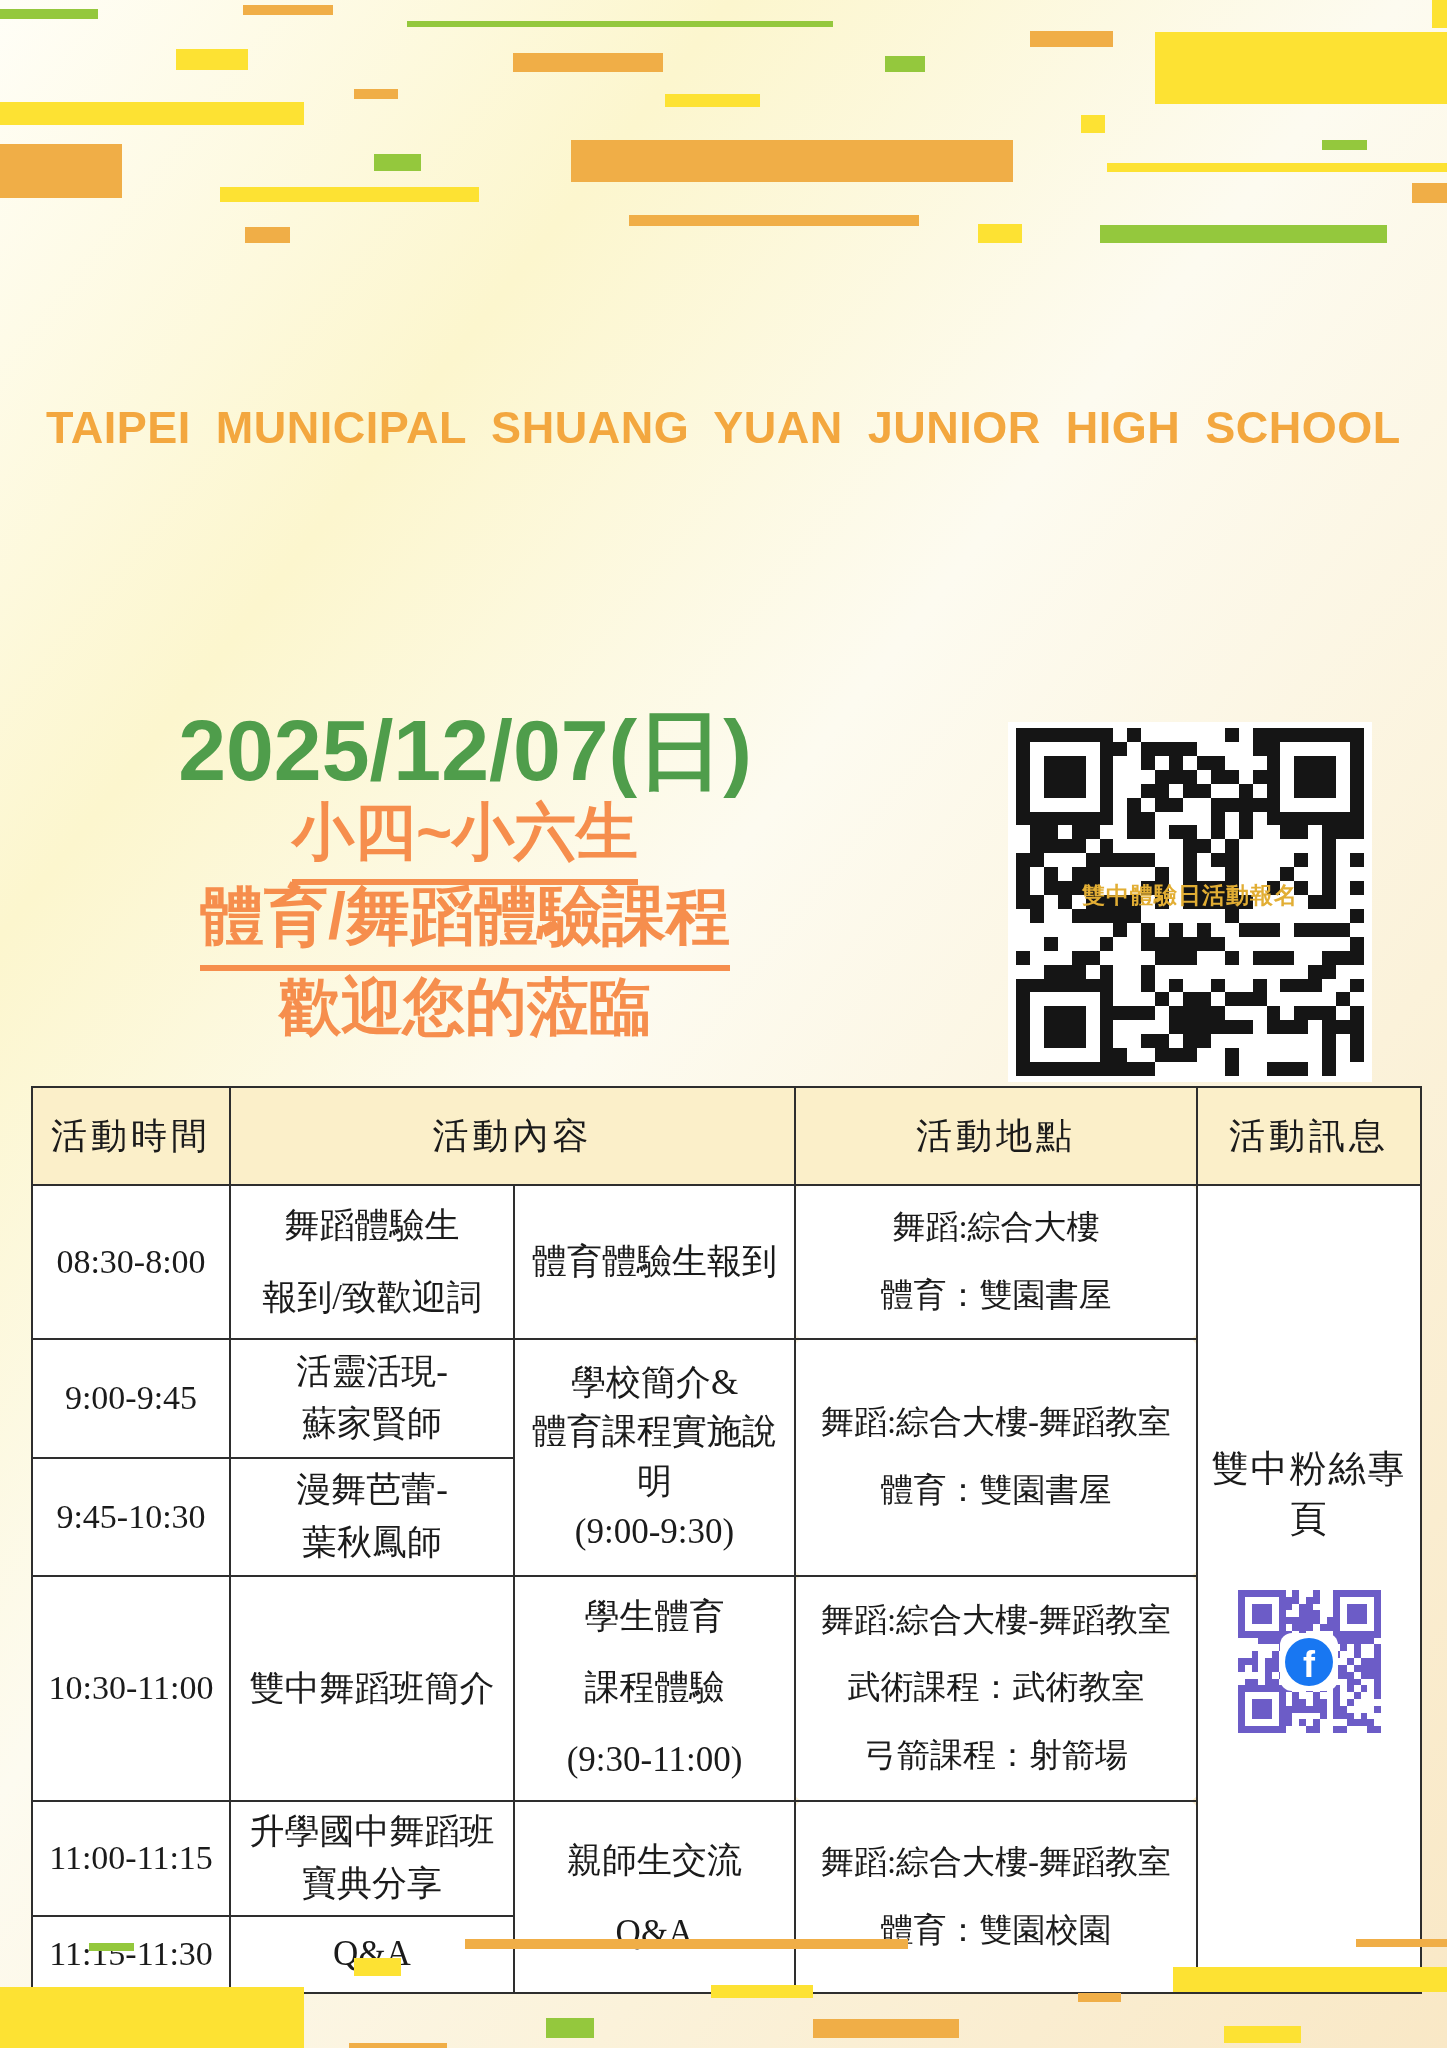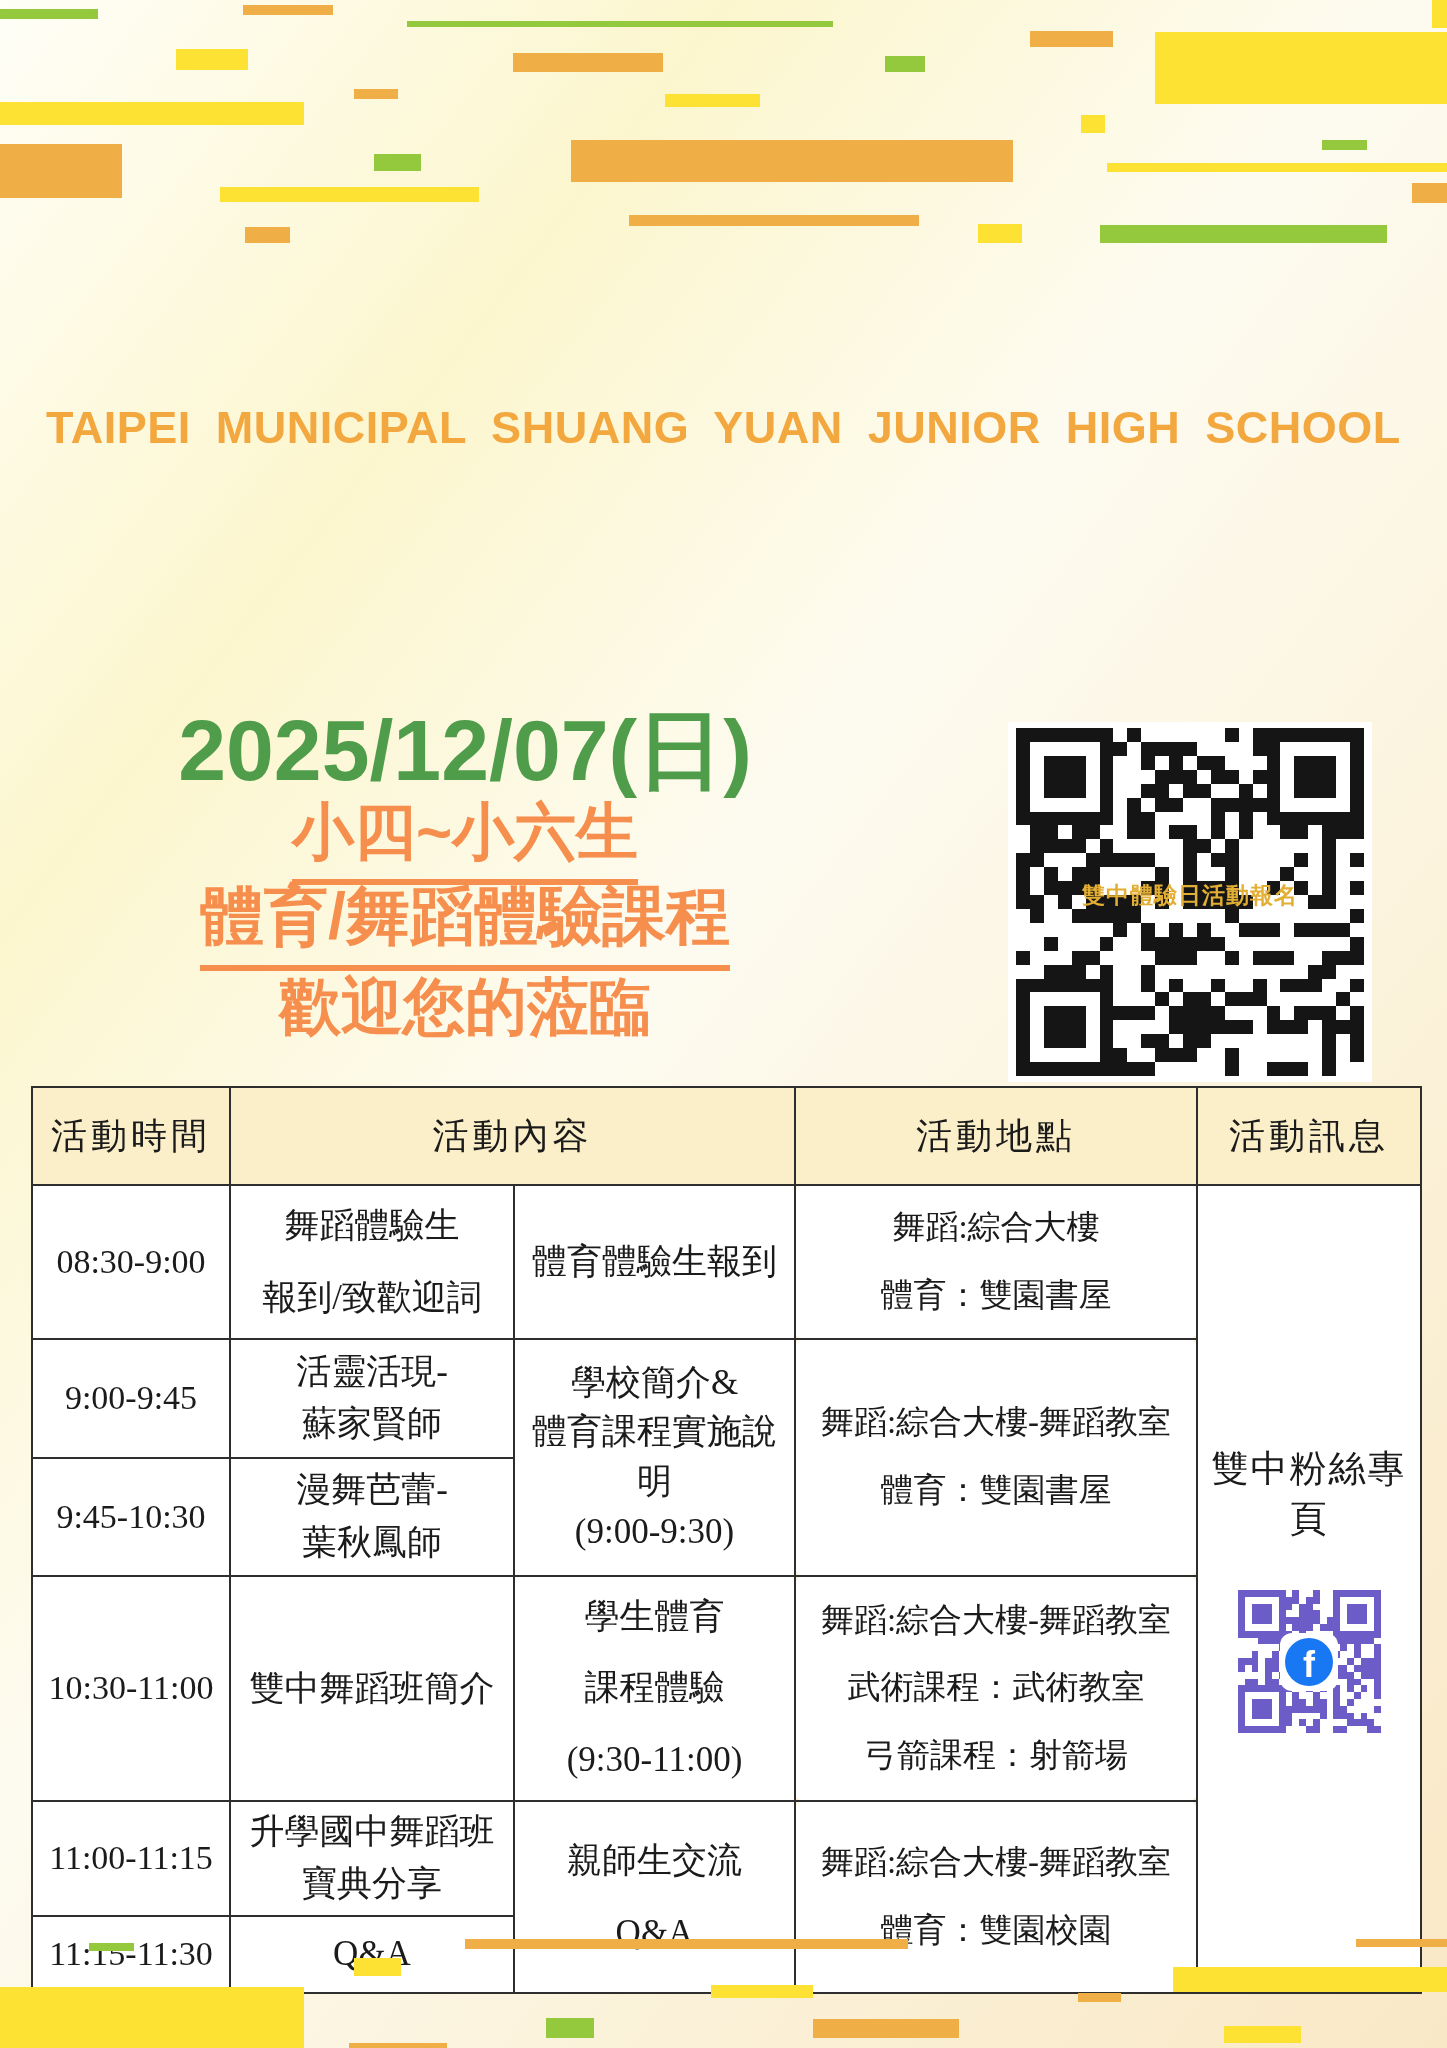--- a/index.html
+++ b/index.html
@@ -336,21 +336,21 @@
         <col style="width:224px">
     </colgroup>
     <tbody>
       <tr style="height:98px">
         <th>活動時間</th>
         <th colspan="2">活動內容</th>
         <th>活動地點</th>
         <th>活動訊息</th>
       </tr>
       <tr style="height:153px">
-        <td class="time">08:30-9:00</td>
+        <td class="time">08:30-8:00</td>
         <td class="ml lh20">舞蹈體驗生
 報到/致歡迎詞</td>
         <td class="ml lh20">體育體驗生報到</td>
         <td class="ml lh20 loc">舞蹈:綜合大樓
 體育：雙園書屋</td>
         <td rowspan="6" class="info-cell">
           <div class="info-inner">
             <div class="fan-label">雙中粉絲專頁</div>
             <div class="fbqr">
               <svg id="qr-fb-svg" viewBox="0 0 21 21" shape-rendering="crispEdges">

